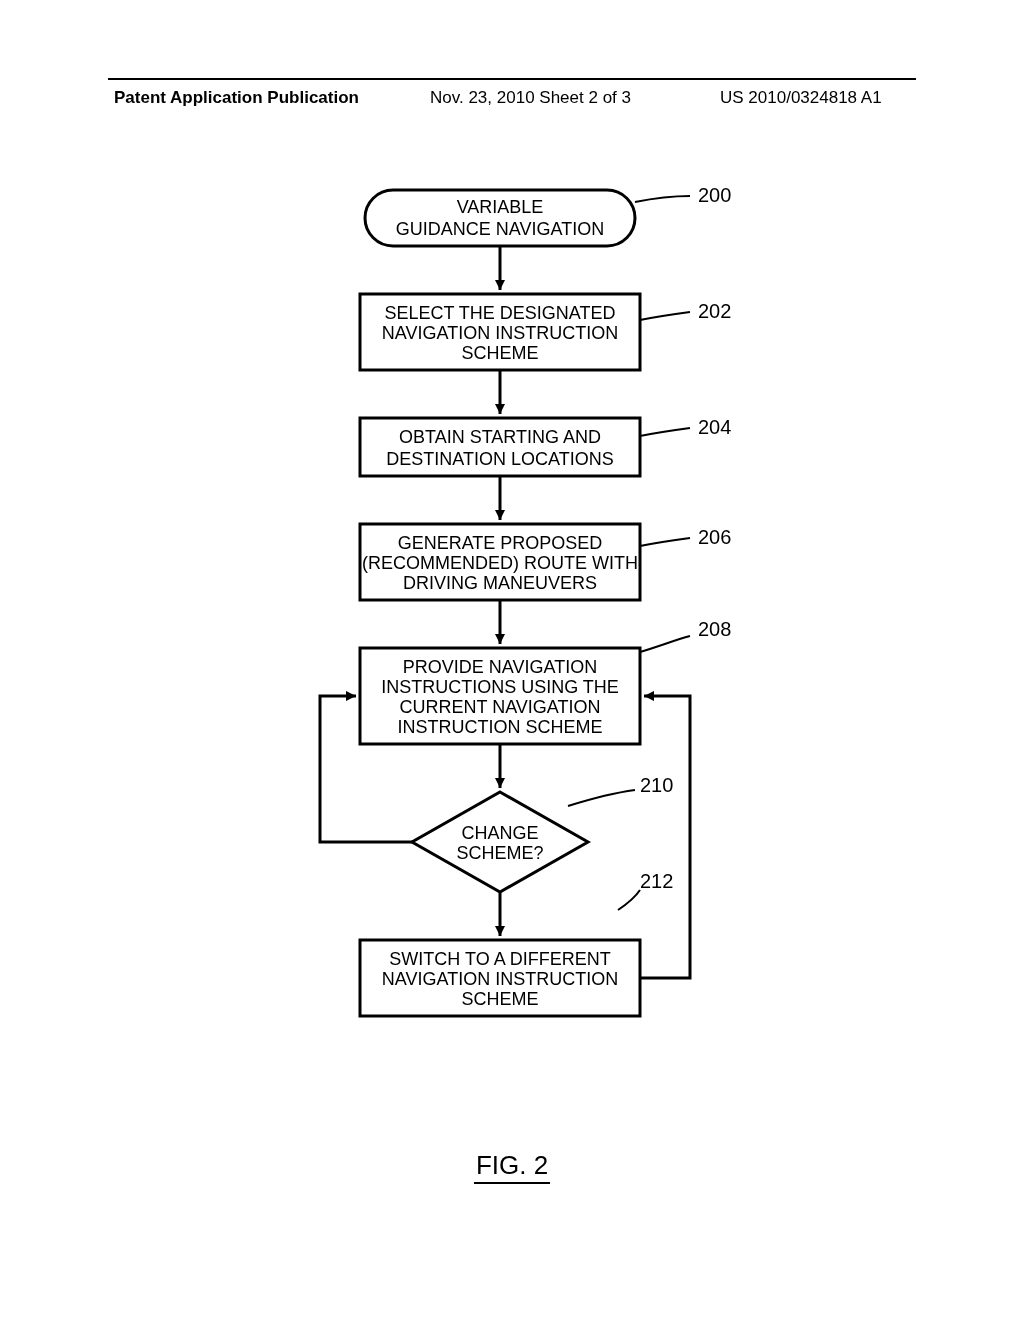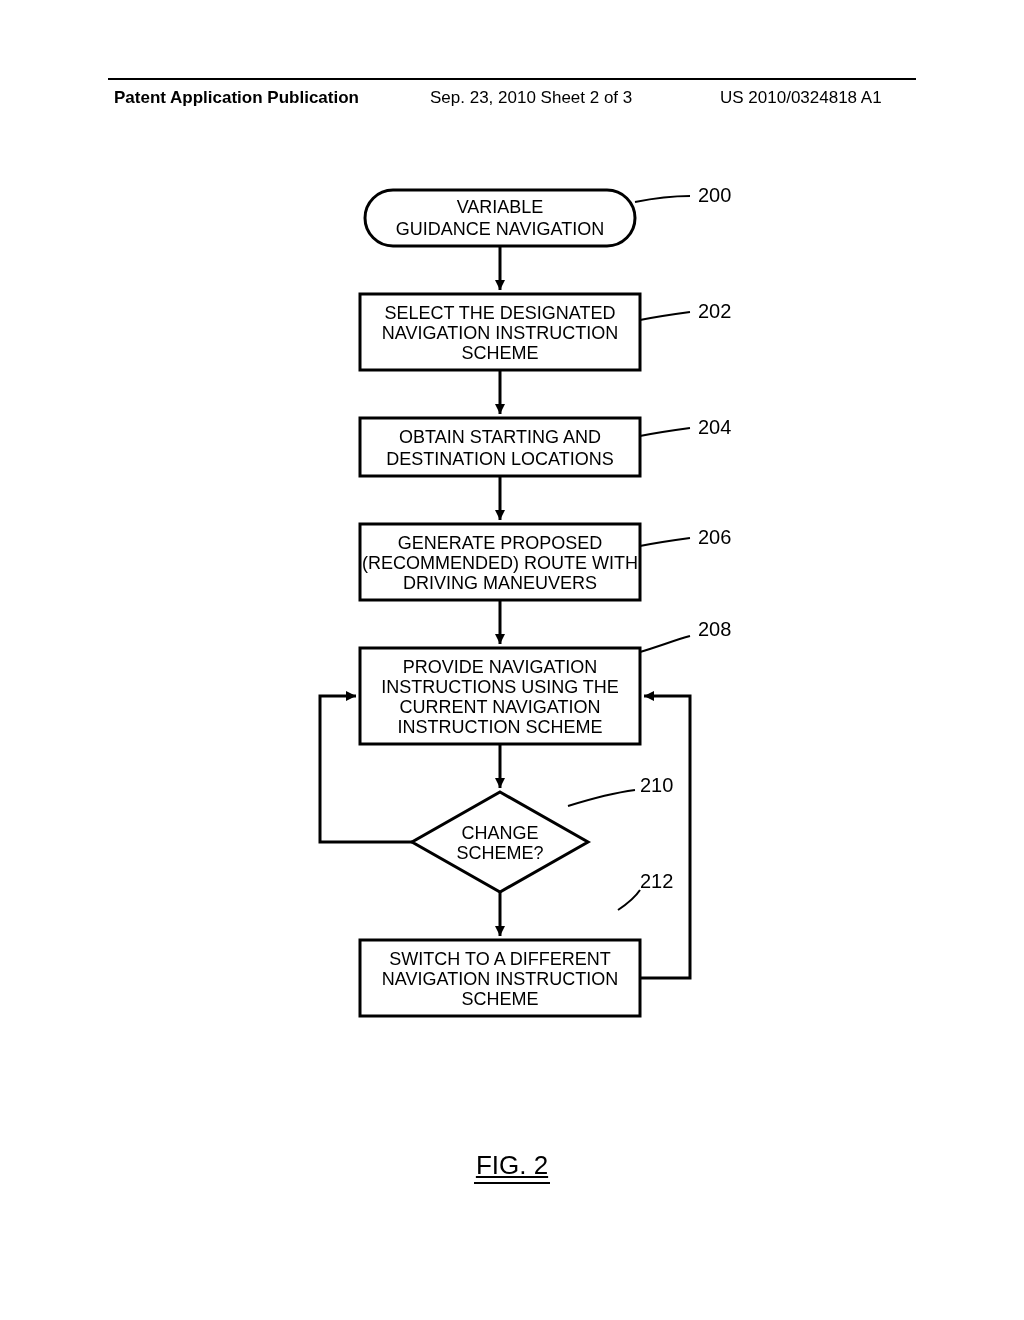--- a/index.html
+++ b/index.html
@@ -72,32 +72,31 @@
     position: absolute;
     left: 0;
     width: 1024px;
     top: 1150px;
     text-align: center;
     font-size: 26px;
   }
   .fig-label span {
     border-bottom: 2px solid #000;
     padding: 0 2px 2px 2px;
-    text-decoration: underline;
   }
 </style>
 </head>
 <body>
 
 <div class="page">
 
   <div class="header">
     <div class="header-line"></div>
     <div class="header-left">Patent Application Publication</div>
-    <div class="header-mid">Sep. 23, 2010  Sheet 2 of 3</div>
+    <div class="header-mid">Nov. 23, 2010  Sheet 2 of 3</div>
     <div class="header-right">US 2010/0324818 A1</div>
   </div>
 
   <svg width="660" height="960">
     <defs>
       <marker id="arrow" markerWidth="12" markerHeight="12" refX="10" refY="5" orient="auto" markerUnits="userSpaceOnUse">
         <path d="M0,0 L10,5 L0,10 Z" fill="#000"></path>
       </marker>
     </defs>
 

